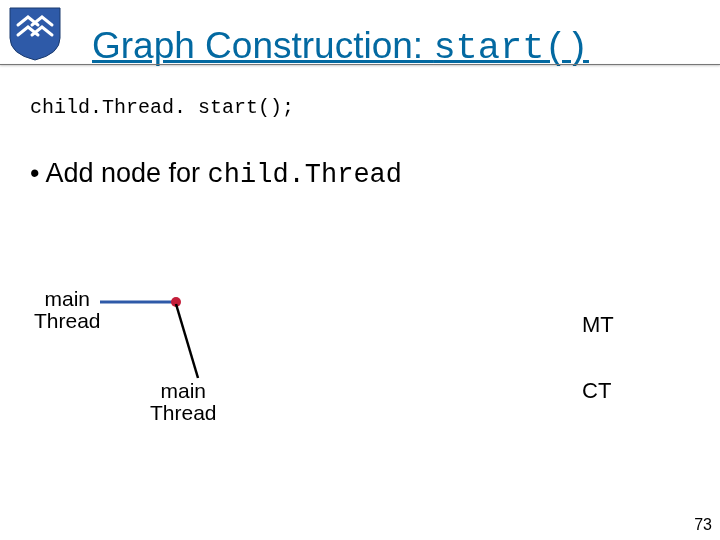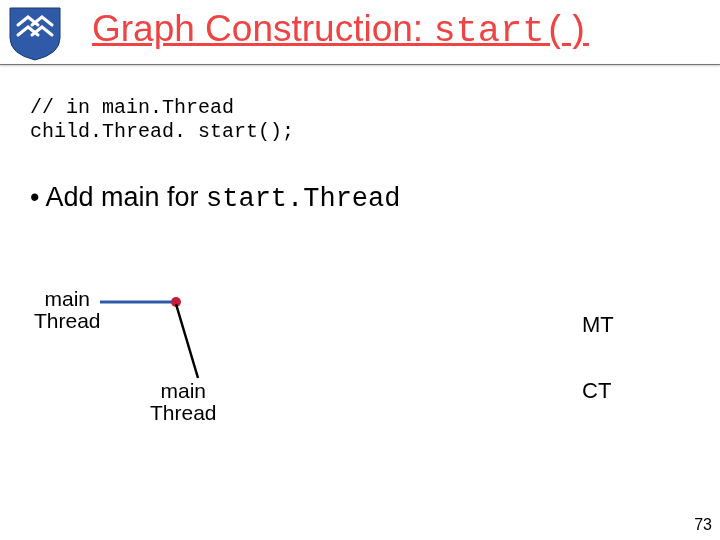--- a/index.html
+++ b/index.html
@@ -18,23 +18,23 @@
     height: 72px;
   }
   .logo {
     width: 58px;
     height: 58px;
     margin-top: 4px;
     flex-shrink: 0;
   }
   .title {
     font-size: 37px;
-    color: #ef4444;
+    color: #0369a1;
     margin-left: 28px;
-    margin-top: 8px;
+    margin-top: 25px;
     white-space: nowrap;
     text-decoration: underline;
   }
   .title .code {
     font-family: "Courier New", Courier, monospace;
     font-size: 37px;
   }
   .title-underline {
     text-decoration: underline;
   }
@@ -125,26 +125,25 @@
   <div class="title">
     <span class="title-underline">
       <span>Graph Construction: </span><span class="code">start()</span>
     </span>
   </div>
 </div>
 
 <div class="divider"></div>
 
 <div class="code-block">
-  <div>// in main.Thread</div>
   <div>child.Thread. start();</div>
 </div>
 
 <div class="bullet-line">
-  <span>• Add main for </span><span class="code">start.Thread</span>
+  <span>• Add node for </span><span class="code">child.Thread</span>
 </div>
 
 <div class="diagram">
   <svg width="720" height="220">
     <line x1="100" y1="32" x2="174" y2="32" stroke="#2e5aa8" stroke-width="3"></line>
     <circle cx="176" cy="32" r="5" fill="#c41e3a"></circle>
     <line x1="176" y1="34" x2="198" y2="108" stroke="#000" stroke-width="2.5"></line>
   </svg>
   <div class="label-main">
     <div>main</div>

